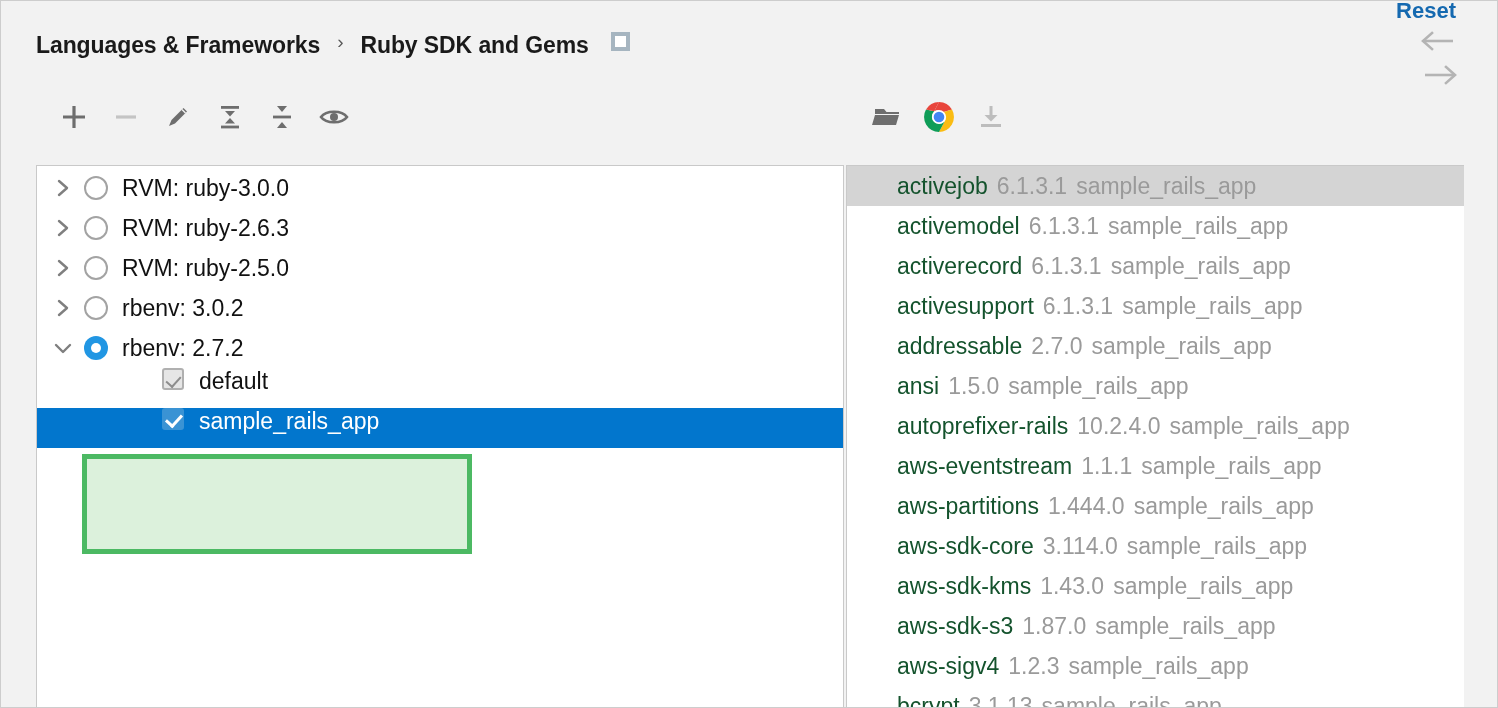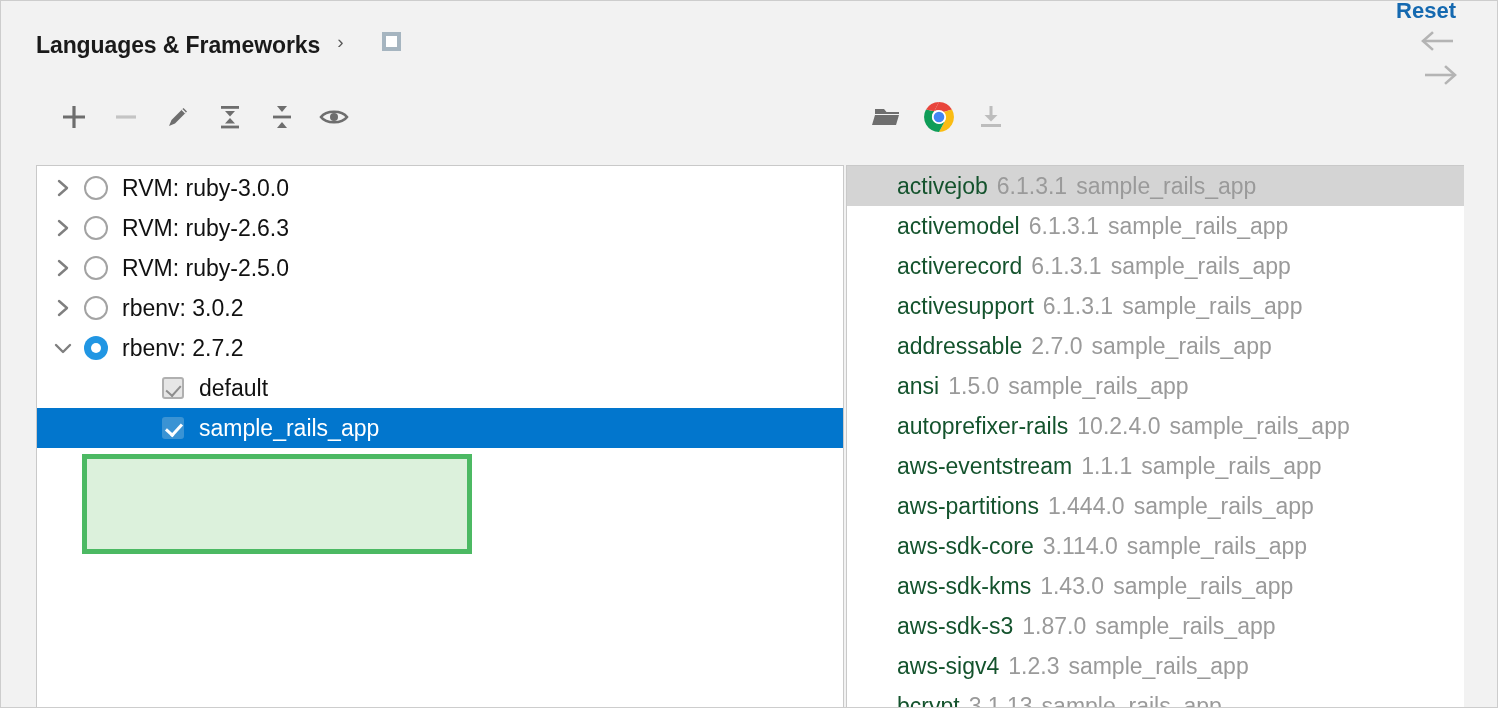--- a/index.html
+++ b/index.html
@@ -195,21 +195,20 @@
     font-size: 23px;
     color: #111111;
     white-space: nowrap;
   }
 
   
   .gemset-row {
     position: relative;
     height: 40px;
     display: flex;
-    align-items: center;
     padding-left: 125px;
     cursor: pointer;
   }
   .gemset-row.selected { background: #0276cd; }
 
   .checkbox {
     width: 22px; height: 22px;
     box-sizing: border-box;
     border-radius: 3px;
     flex: none;
@@ -286,20 +285,21 @@
 </style>
 </head>
 <body>
 
 <div id="app">
 
   <div class="header">
     <div class="breadcrumb">
       <span class="crumb">Languages &amp; Frameworks</span>
       <span class="crumb-sep">›</span>
+      <span class="crumb">Ruby SDK and Gems</span>
       <span class="project-icon"></span>
     </div>
 
     <div class="header-right">
       <span class="reset-link">Reset</span>
 
       <span class="nav-arrow">
         <svg width="40" height="24" viewBox="0 0 40 24">
           <path d="M4 12 H34" stroke="#b4b4b4" stroke-width="2.6" fill="none"></path>
           <path d="M13 4 L4 12 L13 20" stroke="#b4b4b4" stroke-width="2.6" fill="none" stroke-linecap="square" stroke-linejoin="miter"></path>

